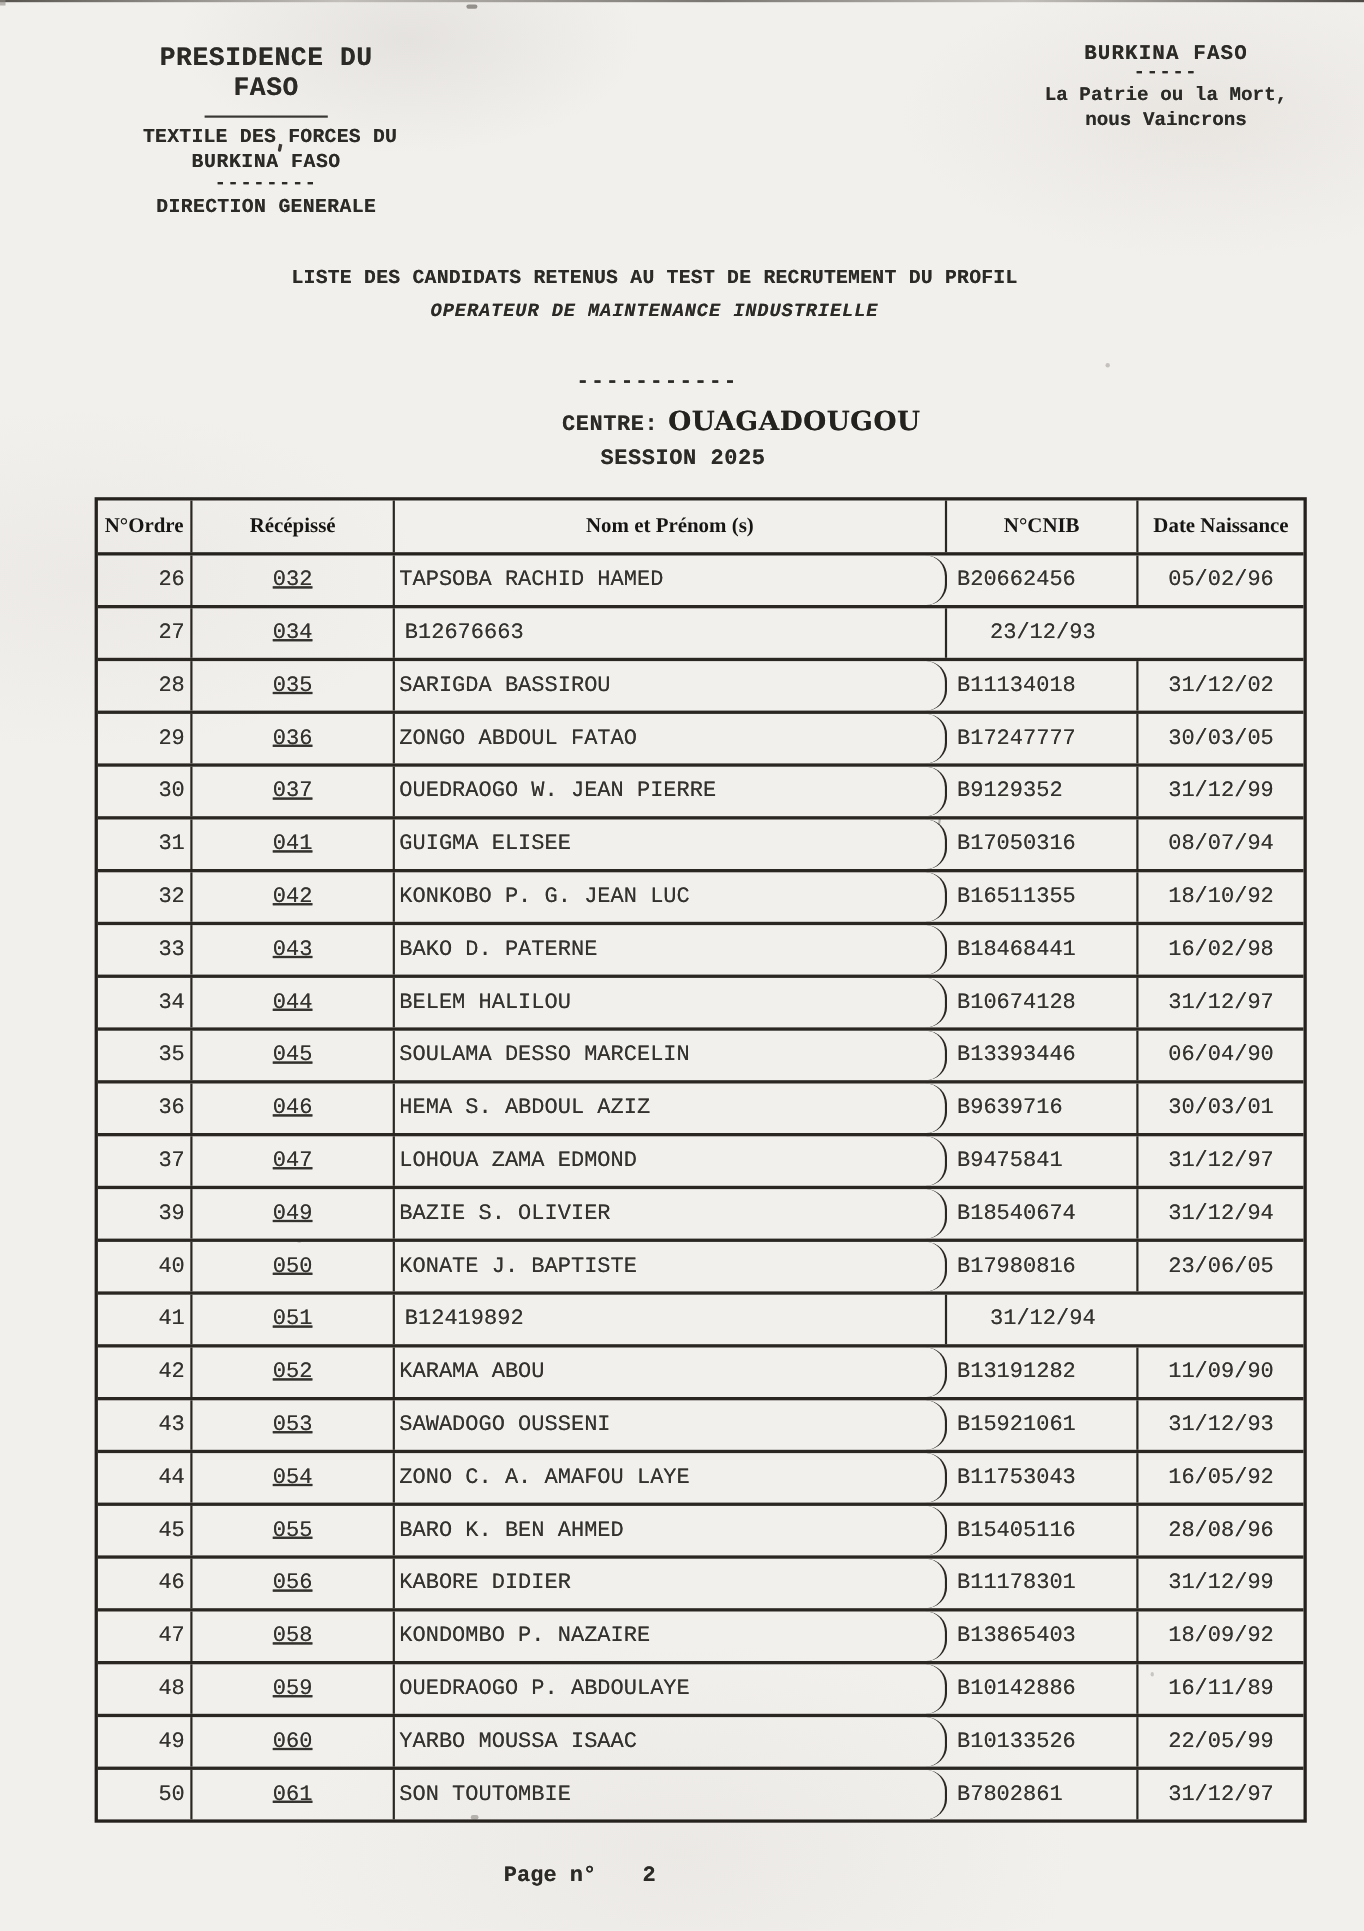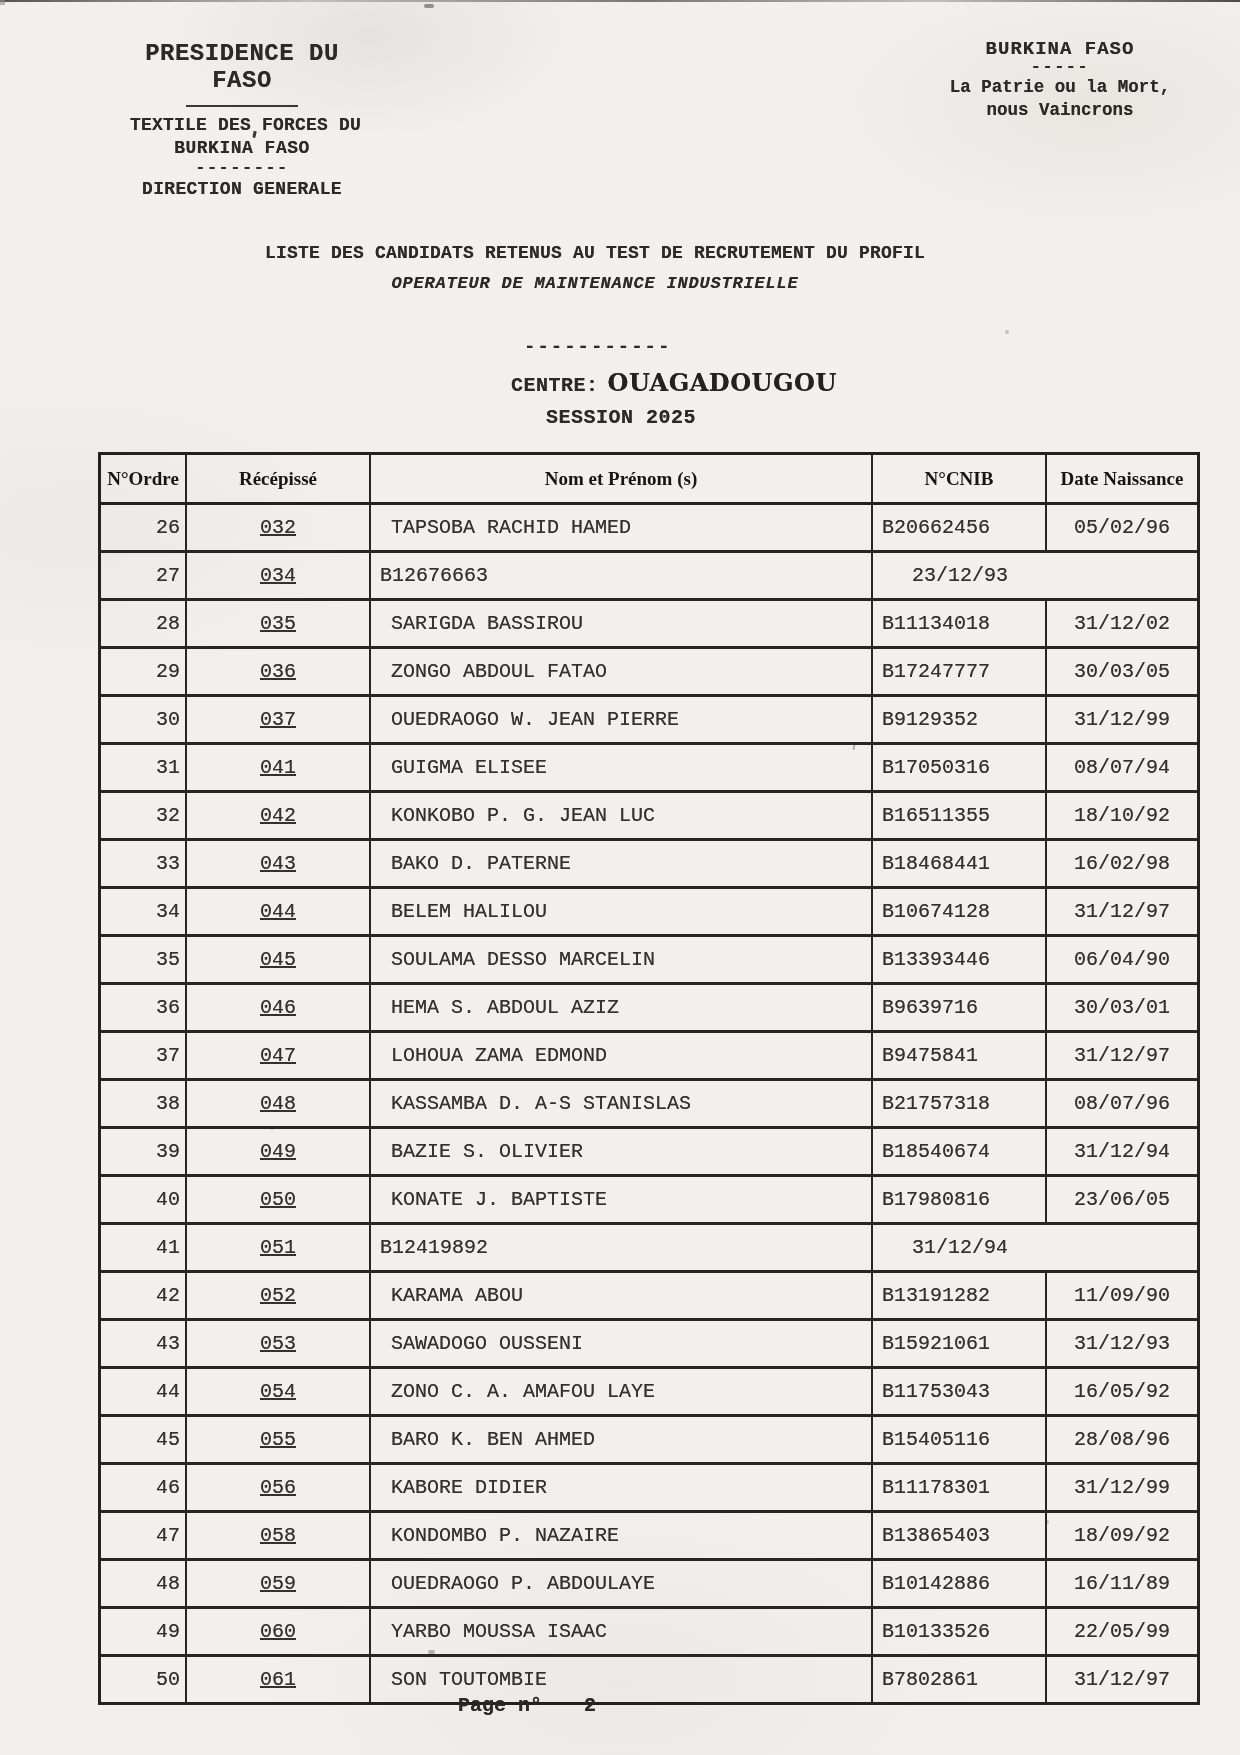--- a/index.html
+++ b/index.html
@@ -31,32 +31,32 @@
   
   .title-wrap{position:absolute;left:0;top:243px;width:1190px;text-align:center;}
   .title-wrap .t1{font-size:18px;font-weight:bold;letter-spacing:0.2px;white-space:nowrap;}
   .title-wrap .t2{font-size:17px;font-weight:bold;font-style:italic;margin-top:11px;letter-spacing:0.8px;white-space:nowrap;}
   .mid-dashes{position:absolute;left:524px;top:336px;font-size:19px;font-weight:bold;letter-spacing:2px;}
   .centre-line{position:absolute;left:511px;top:368px;white-space:nowrap;}
   .centre-line .lbl{font-size:20px;font-weight:bold;letter-spacing:0.5px;}
   .centre-line .val{font-family:"DejaVu Serif", serif;font-size:24px;font-weight:bold;letter-spacing:0.5px;margin-left:9px;color:#23221f;}
   .session{position:absolute;left:546px;top:406px;font-size:20px;font-weight:bold;letter-spacing:0.5px;}
   
-  .tbl{position:absolute;left:86px;top:452px;width:1102px;border:3px solid #25221e;background:transparent;box-sizing:border-box;margin-left:12px;}
+  .tbl{position:absolute;left:86px;top:452px;width:1102px;border:3px solid #25221e;background:transparent;box-sizing:border-box;}
   .hrow,.trow{display:grid;grid-template-columns:86px 184px 502px 174px 150px;}
   .hrow{height:47px;border-bottom:3px solid #25221e;}
   .trow{height:45px;border-bottom:3px solid #2a2722;}
   .trow:last-child{border-bottom:none;}
   .hcell{font-family:"Liberation Serif", serif;font-weight:bold;font-size:19px;color:#17161   4;color:#171614;display:flex;align-items:center;justify-content:center;border-right:2px solid #2a2722;box-sizing:border-box;}
   .hcell:last-child{border-right:none;}
   .cell{display:flex;align-items:center;font-size:20px;letter-spacing:0px;color:#34322e;border-right:2px solid #2a2722;box-sizing:border-box;white-space:nowrap;overflow:hidden;}
   .cell:last-child{border-right:none;}
   .c0{justify-content:flex-end;padding-right:5px;}
   .c1{justify-content:center;text-decoration:underline;}
-  .c2{justify-content:flex-start;padding-left:20px;}
+  .c2{justify-content:flex-start;padding-left:4px;border-radius:19px;}
   .c3{justify-content:flex-start;padding-left:9px;}
   .c4{justify-content:center;}
   
   .footer{position:absolute;left:458px;top:1694px;font-size:20px;font-weight:bold;display:flex;align-items:baseline;}
   .footer .num{margin-left:42px;}
   
   .art{position:absolute;pointer-events:none;}
   .top-edge{left:0;top:0;width:1240px;height:2px;
     background:linear-gradient(90deg, rgba(70,66,60,0.9), rgba(120,115,108,0.35) 25%, rgba(80,76,70,0.75) 52%, rgba(125,120,112,0.4) 75%, rgba(60,57,52,0.9));}
   .speck-a{left:424px;top:4px;width:10px;height:4px;background:#6d6a65;border-radius:2px;opacity:0.7;}
@@ -193,27 +193,20 @@
         <div class="cell ink c4">30/03/01</div>
       </div>
       <div class="trow">
         <div class="cell ink c0">37</div>
         <div class="cell ink c1">047</div>
         <div class="cell ink c2">LOHOUA ZAMA EDMOND</div>
         <div class="cell ink c3">B9475841</div>
         <div class="cell ink c4">31/12/97</div>
       </div>
       <div class="trow">
-        <div class="cell ink c0">38</div>
-        <div class="cell ink c1">048</div>
-        <div class="cell ink c2">KASSAMBA D. A-S STANISLAS</div>
-        <div class="cell ink c3">B21757318</div>
-        <div class="cell ink c4">08/07/96</div>
-      </div>
-      <div class="trow">
         <div class="cell ink c0">39</div>
         <div class="cell ink c1">049</div>
         <div class="cell ink c2">BAZIE S. OLIVIER</div>
         <div class="cell ink c3">B18540674</div>
         <div class="cell ink c4">31/12/94</div>
       </div>
       <div class="trow">
         <div class="cell ink c0">40</div>
         <div class="cell ink c1">050</div>
         <div class="cell ink c2">KONATE J. BAPTISTE</div>

